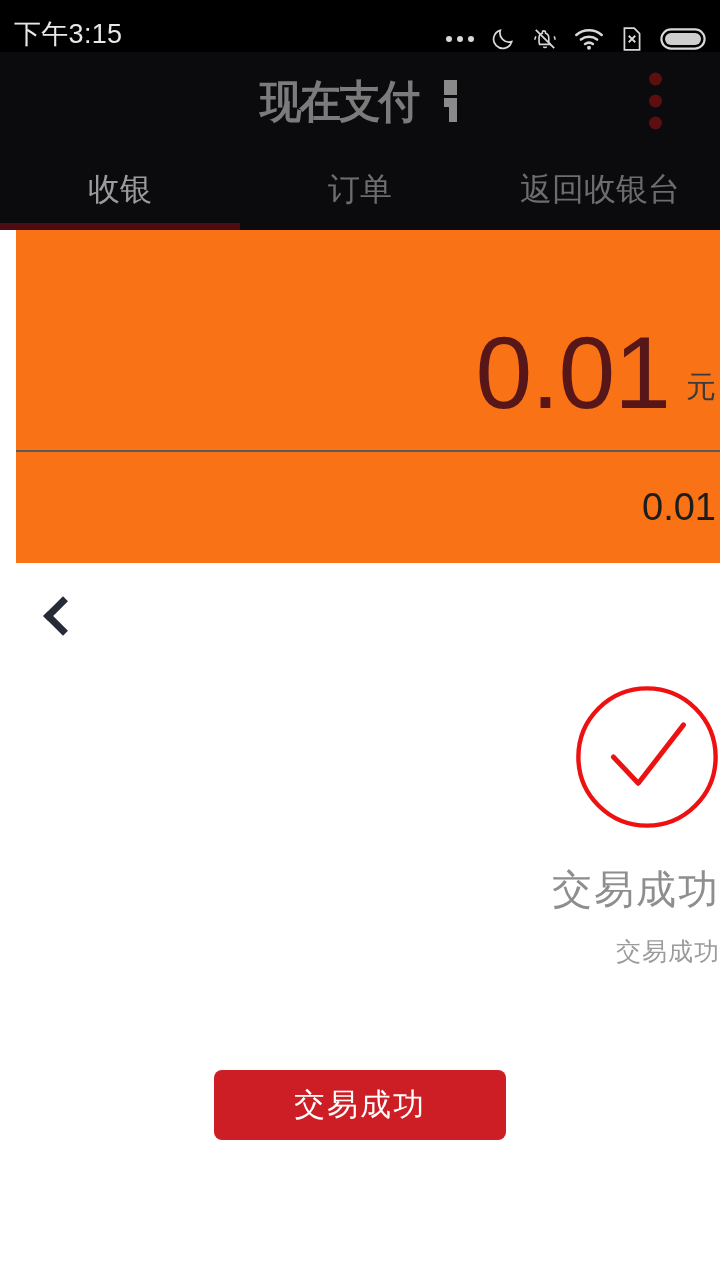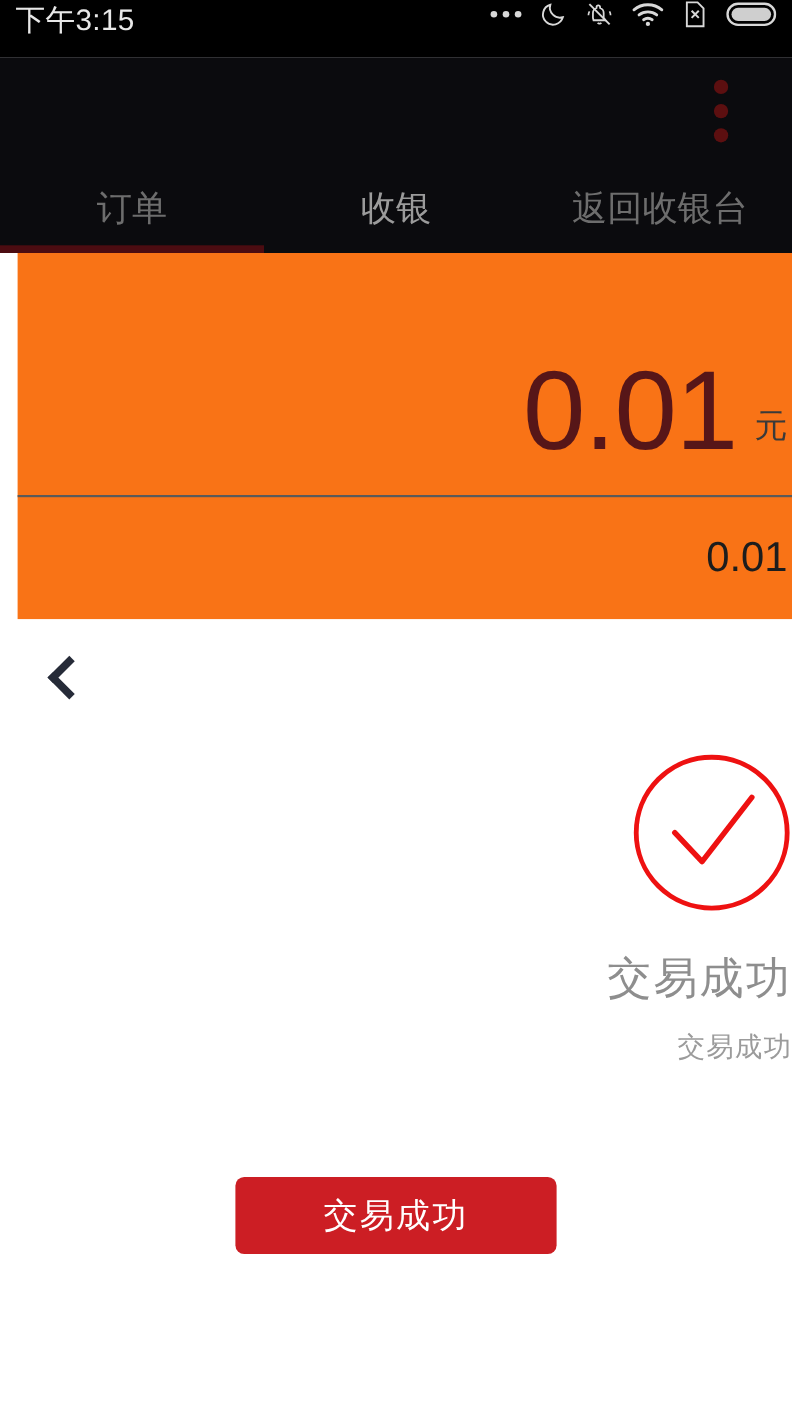--- a/index.html
+++ b/index.html
@@ -7,21 +7,21 @@
     width:720px; height:1280px;
     background:#ffffff;
     font-family:"Liberation Sans", "DejaVu Sans", sans-serif;
     overflow:hidden;
   }
   .screen { position:relative; width:720px; height:1280px; background:#ffffff; }
 
   
   .statusbar {
     position:absolute; top:0; left:0; width:720px; height:52px;
-    background:#000000; display:flex; align-items:flex-start;
+    background:#000000; display:flex; align-items:flex-end;
     padding:0 14px;
   }
   .status-time { color:#e8e8e8; font-size:27px; letter-spacing:.3px; }
   .status-icons { margin-left:auto; display:flex; align-items:center; gap:16px; }
   .dots-icon { display:flex; gap:5px; align-items:center; }
   .dots-icon i { width:6px; height:6px; border-radius:50%; background:#d8d8d8; display:block; }
   .sicon { display:block; }
 
   
   .appbar {
@@ -149,33 +149,41 @@
 
       <svg class="sicon" width="46" height="24" viewBox="0 0 38 20">
         <rect x="1" y="2" width="36" height="16" rx="8" fill="none" stroke="#d8d8d8" stroke-width="1.8"></rect>
         <rect x="4" y="5" width="30" height="10" rx="5" fill="#cfcfcf"></rect>
       </svg>
 
     </div>
   </div>
 
   <div class="appbar">
+    <div class="logo-wrap">
+      <div class="logo-text">现在支付</div>
+      <div class="logo-mark">
+        <span class="m1"></span>
+          <span class="m2"></span>
+          <span class="m3"></span>
+      </div>
+    </div>
     <div class="overflow-menu">
       <i></i>
       <i></i>
       <i></i>
     </div>
   </div>
 
   <div class="tabs">
+    <div class="tab active">
+      <span>收银</span>
+    </div>
     <div class="tab">
       <span>订单</span>
-    </div>
-    <div class="tab active">
-      <span>收银</span>
     </div>
     <div class="tab">
       <span>返回收银台</span>
     </div>
     <div class="tab-underline"></div>
   </div>
 
   <div class="cashier">
     <div class="amount-row">
       <div class="amount-value">0.01</div>

